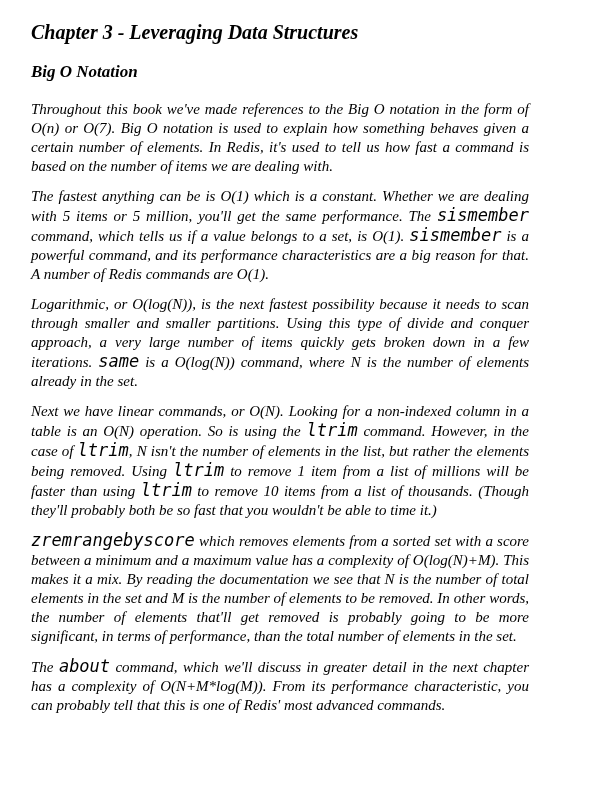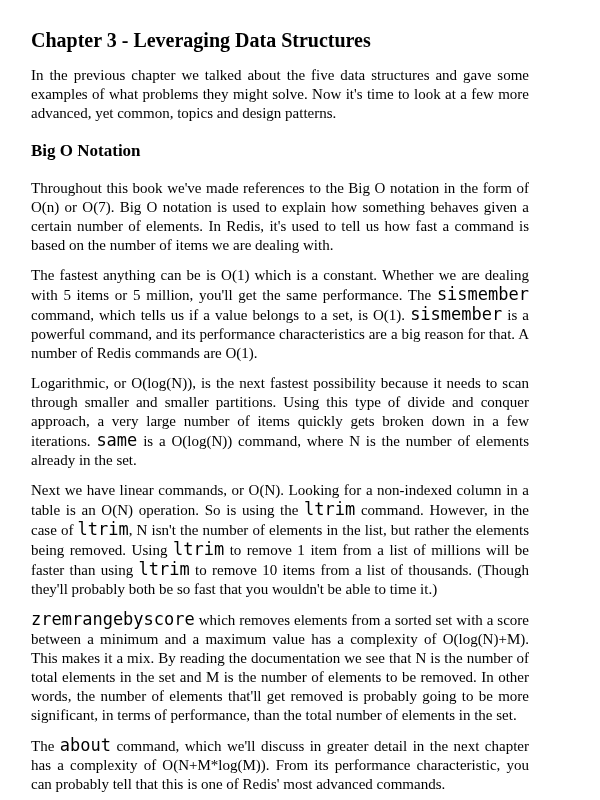--- a/index.html
+++ b/index.html
@@ -5,25 +5,26 @@
   html, body { margin: 0; padding: 0; }
   body {
     width: 600px;
     height: 800px;
     background: #ffffff;
     overflow: hidden;
     font-family: "Liberation Serif", serif;
     color: #000000;
   }
   .page {
-    padding: 28px 31px 0 31px;
+    padding: 20px 31px 0 31px;
     box-sizing: border-box;
     width: 560px;
     height: 800px;
     overflow: hidden;
+    font-style: italic;
   }
   h1 {
     font-size: 20px;
     line-height: 24px;
     font-weight: bold;
     margin: 0 0 14px 0;
     font-family: "Liberation Serif", serif;
   }
   h2 {
     font-size: 17px;
@@ -42,21 +43,20 @@
     font-family: "DejaVu Sans Mono", monospace;
     font-size: 17px;
   }
 </style>
 </head>
 <body>
 
 <div class="page">
   <div id="doc">
       <h1>Chapter 3 - Leveraging Data Structures</h1>
-      <p><span>In the previous chapter we talked about the five data structures and gave some examples of what problems they might solve. Now it's time to look at a few more advanced, yet common, topics and design patterns.</span></p>
       <h2>Big O Notation</h2>
       <p><span>Throughout this book we've made references to the Big O notation in the form of O(n) or O(7). Big O notation is used to explain how something behaves given a certain number of elements. In Redis, it's used to tell us how fast a command is based on the number of items we are dealing with.</span></p>
       <p><span>The fastest anything can be is O(1) which is a constant. Whether we are dealing with 5 items or 5 million, you'll get the same performance. The </span><span class="code">sismember</span><span> command, which tells us if a value belongs to a set, is O(1). </span><span class="code">sismember</span><span> is a powerful command, and its performance characteristics are a big reason for that. A number of Redis commands are O(1).</span></p>
       <p><span>Logarithmic, or O(log(N)), is the next fastest possibility because it needs to scan through smaller and smaller partitions. Using this type of divide and conquer approach, a very large number of items quickly gets broken down in a few iterations. </span><span class="code">same</span><span> is a O(log(N)) command, where N is the number of elements already in the set.</span></p>
       <p><span>Next we have linear commands, or O(N). Looking for a non-indexed column in a table is an O(N) operation. So is using the </span><span class="code">ltrim</span><span> command. However, in the case of </span><span class="code">ltrim</span><span>, N isn't the number of elements in the list, but rather the elements being removed. Using </span><span class="code">ltrim</span><span> to remove 1 item from a list of millions will be faster than using </span><span class="code">ltrim</span><span> to remove 10 items from a list of thousands. (Though they'll probably both be so fast that you wouldn't be able to time it.)</span></p>
       <p><span class="code">zremrangebyscore</span><span> which removes elements from a sorted set with a score between a minimum and a maximum value has a complexity of O(log(N)+M). This makes it a mix. By reading the documentation we see that N is the number of total elements in the set and M is the number of elements to be removed. In other words, the number of elements that'll get removed is probably going to be more significant, in terms of performance, than the total number of elements in the set.</span></p>
       <p><span>The </span><span class="code">about</span><span> command, which we'll discuss in greater detail in the next chapter has a complexity of O(N+M*log(M)). From its performance characteristic, you can probably tell that this is one of Redis' most advanced commands.</span></p>
     </div>
 </div>
 

